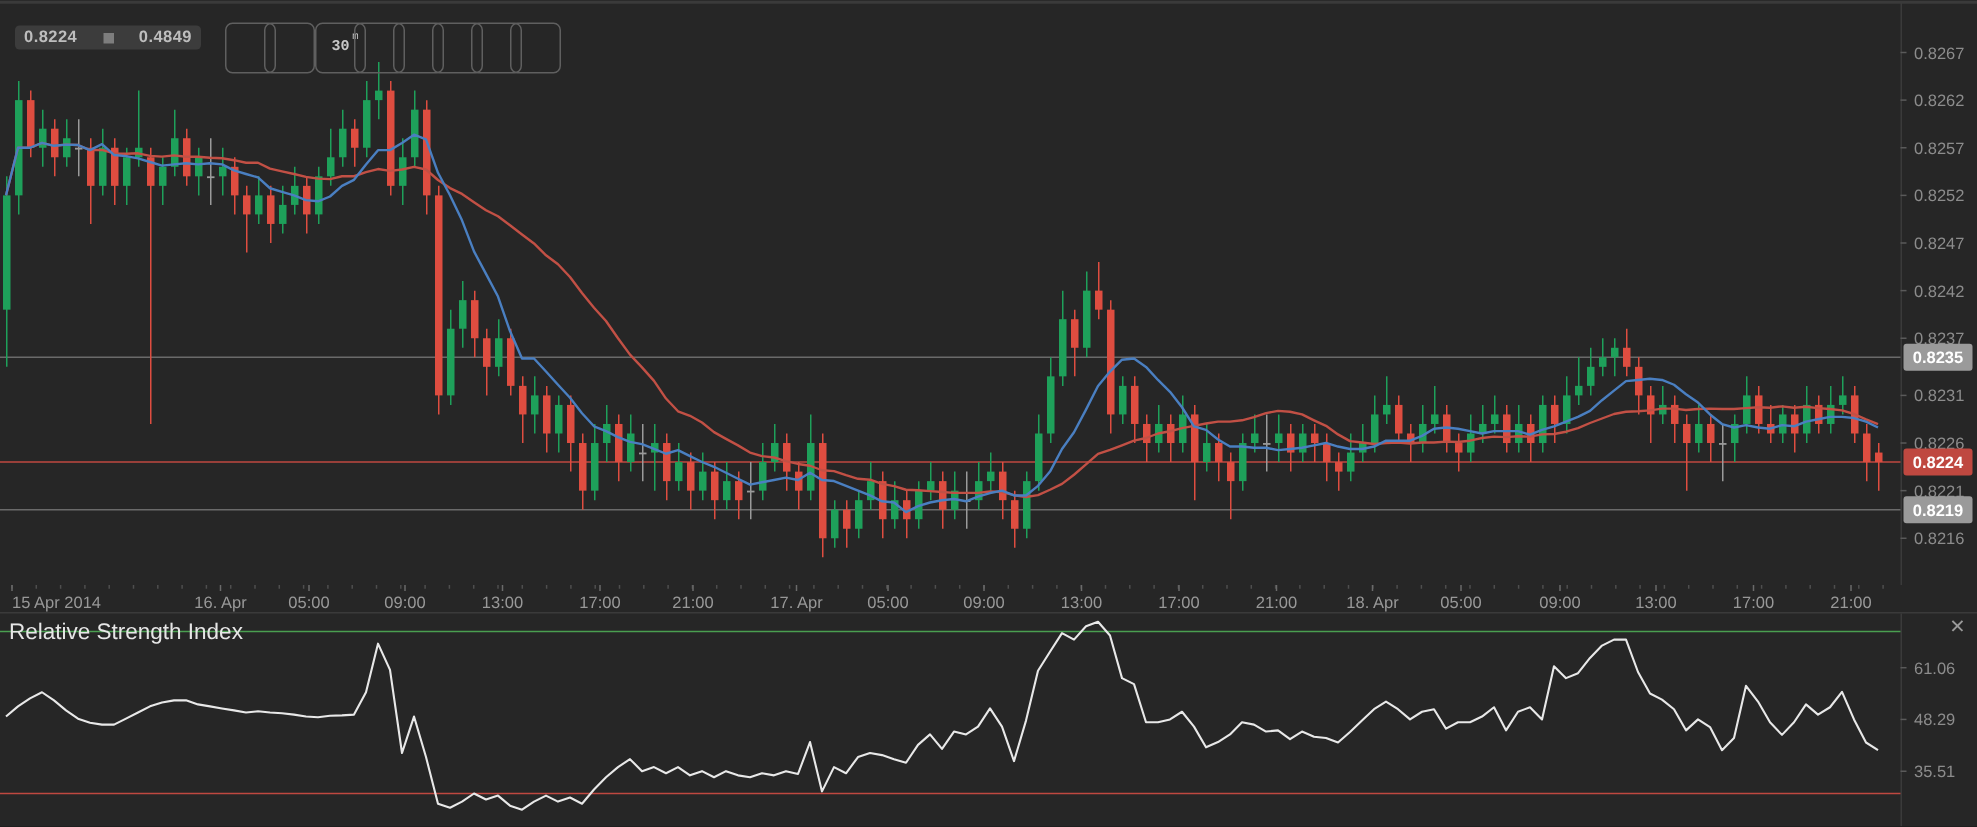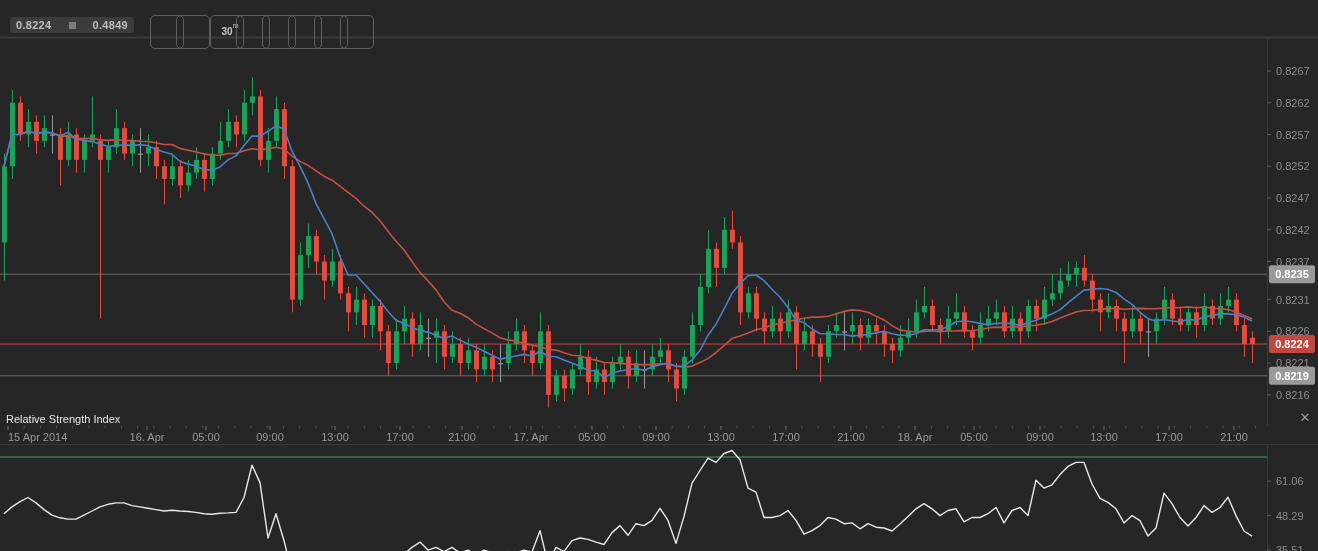--- a/index.html
+++ b/index.html
@@ -1,32 +1,32 @@
 <!DOCTYPE html>
 <html><head>
 <meta charset="utf-8">
 <style>
   html,body{margin:0;padding:0;background:#1b1b1b;}
   #app{position:relative;width:1318px;height:551px;background:#262626;overflow:hidden;
        font-family:"Liberation Sans",sans-serif;}
-  #chart-root{position:absolute;left:0;top:0;width:1318px;height:453px;margin-top:36px;}
+  #chart-root{position:absolute;left:0;top:0;width:1318px;height:453px;}
   #toolbar{position:absolute;left:0;top:0;width:1318px;height:44px;pointer-events:none;}
   #toolbar *{pointer-events:auto;}
   .quote-box{position:absolute;left:10px;top:17px;width:124px;height:16px;background:#3c3c3c;
     border-radius:3px;display:flex;align-items:center;justify-content:space-between;
     padding:0 6px;box-sizing:border-box;}
   .quote-box span.px{color:#bdbdbd;font-size:11px;font-weight:bold;letter-spacing:.3px;}
   .spread-sq{width:7px;height:7px;background:#7d7d7d;display:inline-block;}
   .tb{position:absolute;top:15px;width:23px;height:23px;background:transparent;
     border:1px solid #5f5f5f;border-radius:5px;padding:16px;display:flex;align-items:center;
-    justify-content:center;color:#c8c8c8;cursor:pointer;box-sizing:border-box;}
+    justify-content:center;color:#c8c8c8;cursor:pointer;box-sizing:border-box;font-family:Liberation Mono, monospace;}
   .tb svg{display:block;}
   .tf{color:#c8c8c8;font-size:10px;font-weight:bold;line-height:1;position:relative;}
   .tf .u{position:absolute;top:-5px;right:-6px;font-size:7px;font-weight:normal;}
-  #rsi-title{position:absolute;left:6px;top:413px;color:#e6e6e6;font-size:11px;}
+  #rsi-title{position:absolute;left:6px;top:413px;color:#e6e6e6;font-size:15px;}
   #rsi-close{position:absolute;left:1295px;top:409px;width:20px;height:18px;color:#9a9a9a;
     font-size:13px;line-height:18px;text-align:center;cursor:pointer;}
 </style>
 </head>
 <body>
 
 <div id="app">
   <div id="chart-root"><svg width="1318" height="551">
         <rect x="0" y="0" width="1318" height="551" fill="#262626"></rect>
         <line x1="0" y1="1.5" x2="1318" y2="1.5" stroke="#3a3a3a" stroke-width="2"></line>

